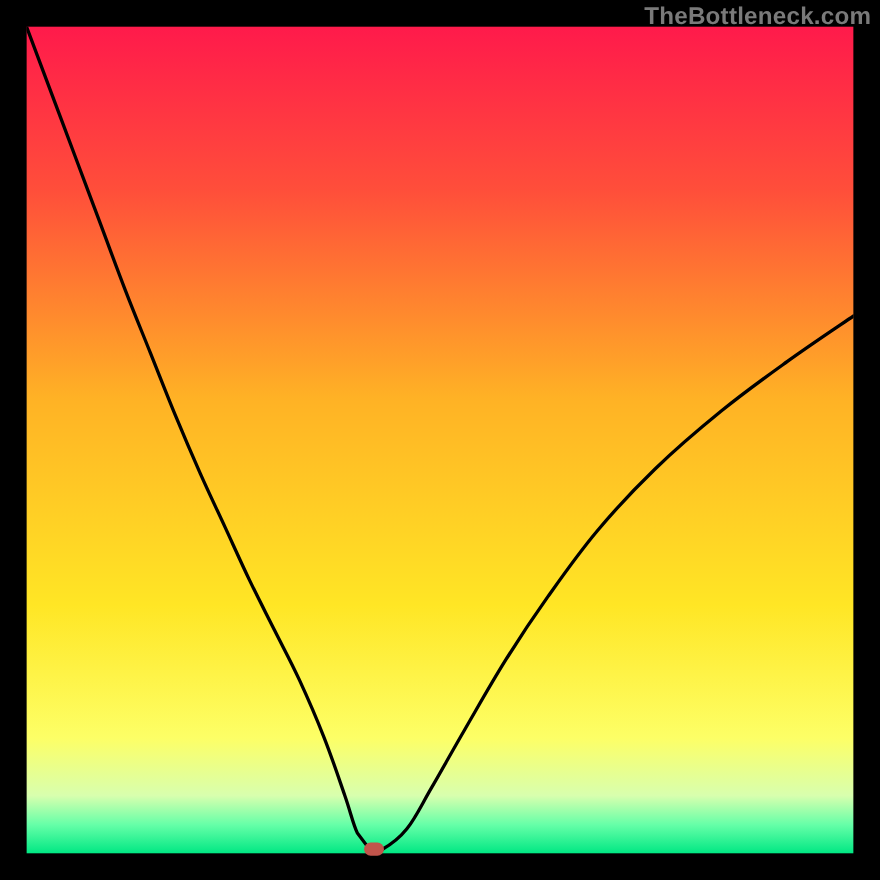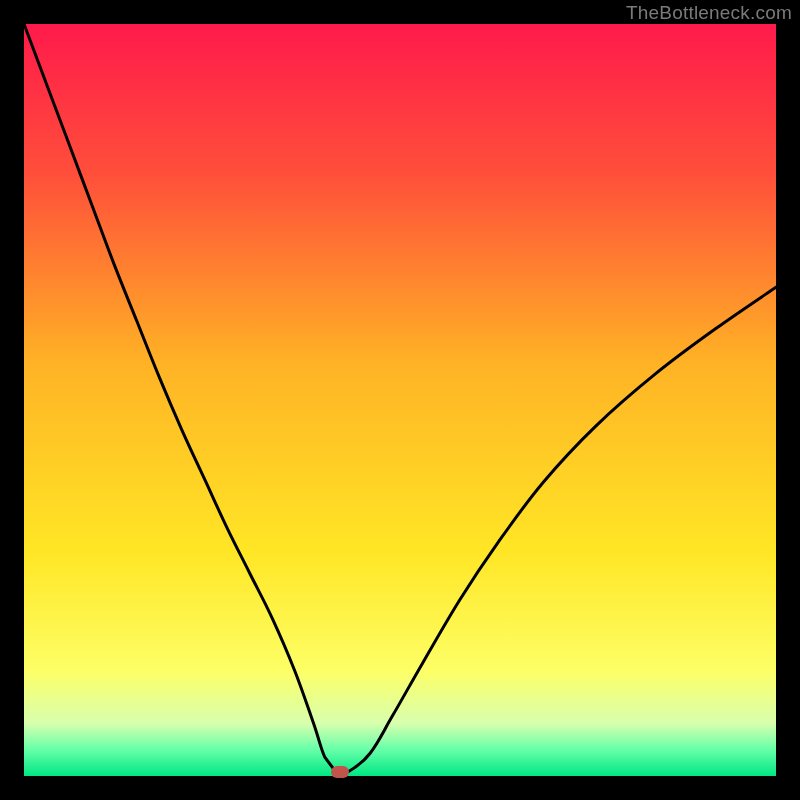--- a/index.html
+++ b/index.html
@@ -24,23 +24,23 @@
     left: 0;
     top: 0;
     width: 752px;
     height: 752px;
   }
   .watermark {
     position: absolute;
     top: 2px;
     right: 8px;
     color: #7a7a7a;
-    font-size: 19px;
+    font-size: 22px;
     letter-spacing: 0.2px;
-    font-weight: 400;
+    font-weight: 700;
   }
   .marker {
     position: absolute;
     width: 18px;
     height: 12px;
     background: #c1544b;
     border-radius: 6px;
     transform: translate(-50%, -50%);
   }
 </style>

